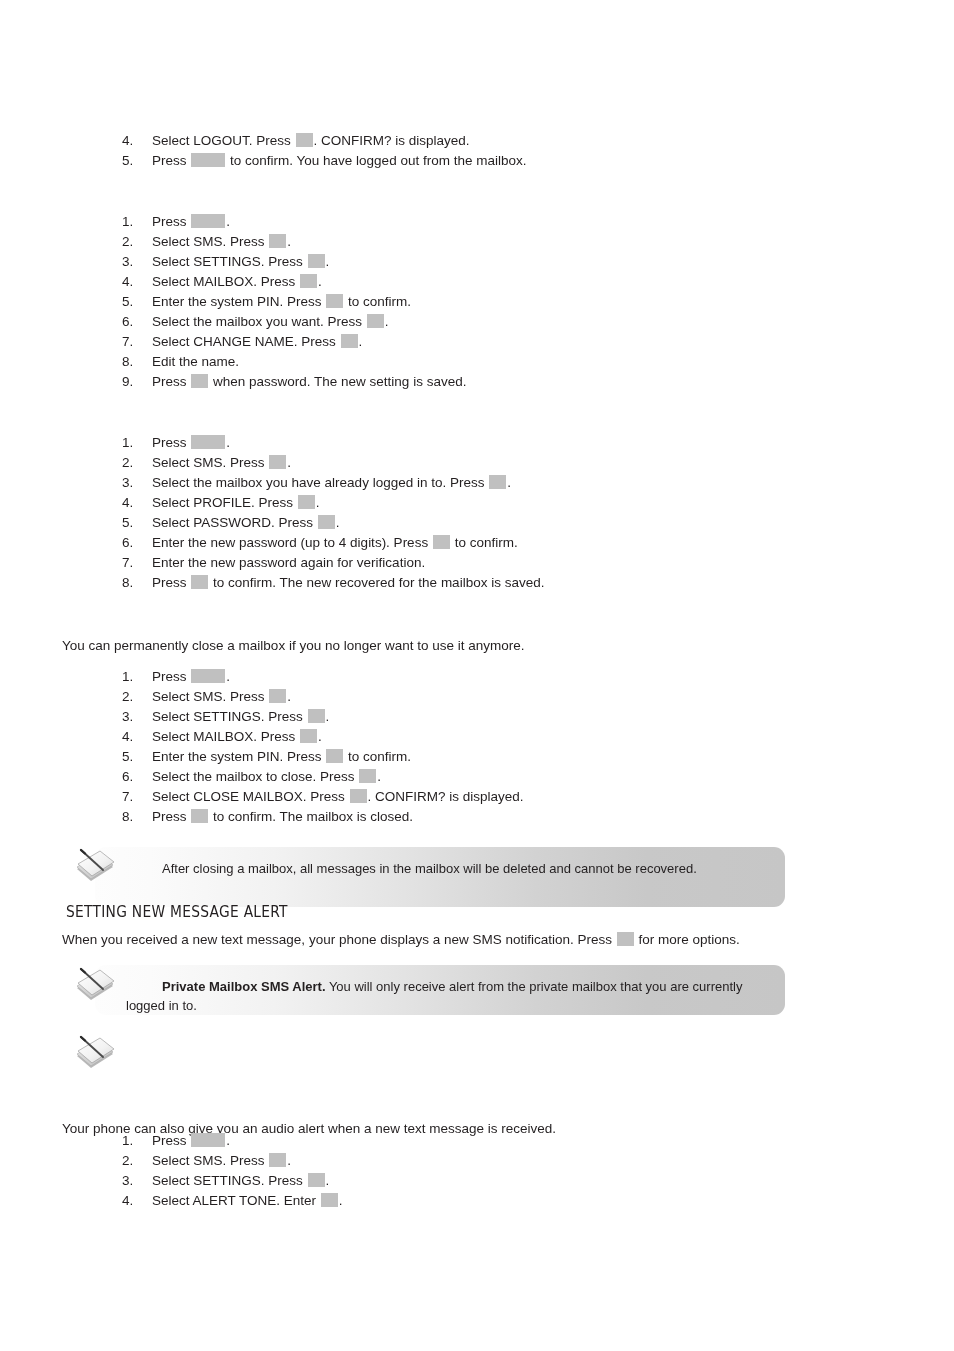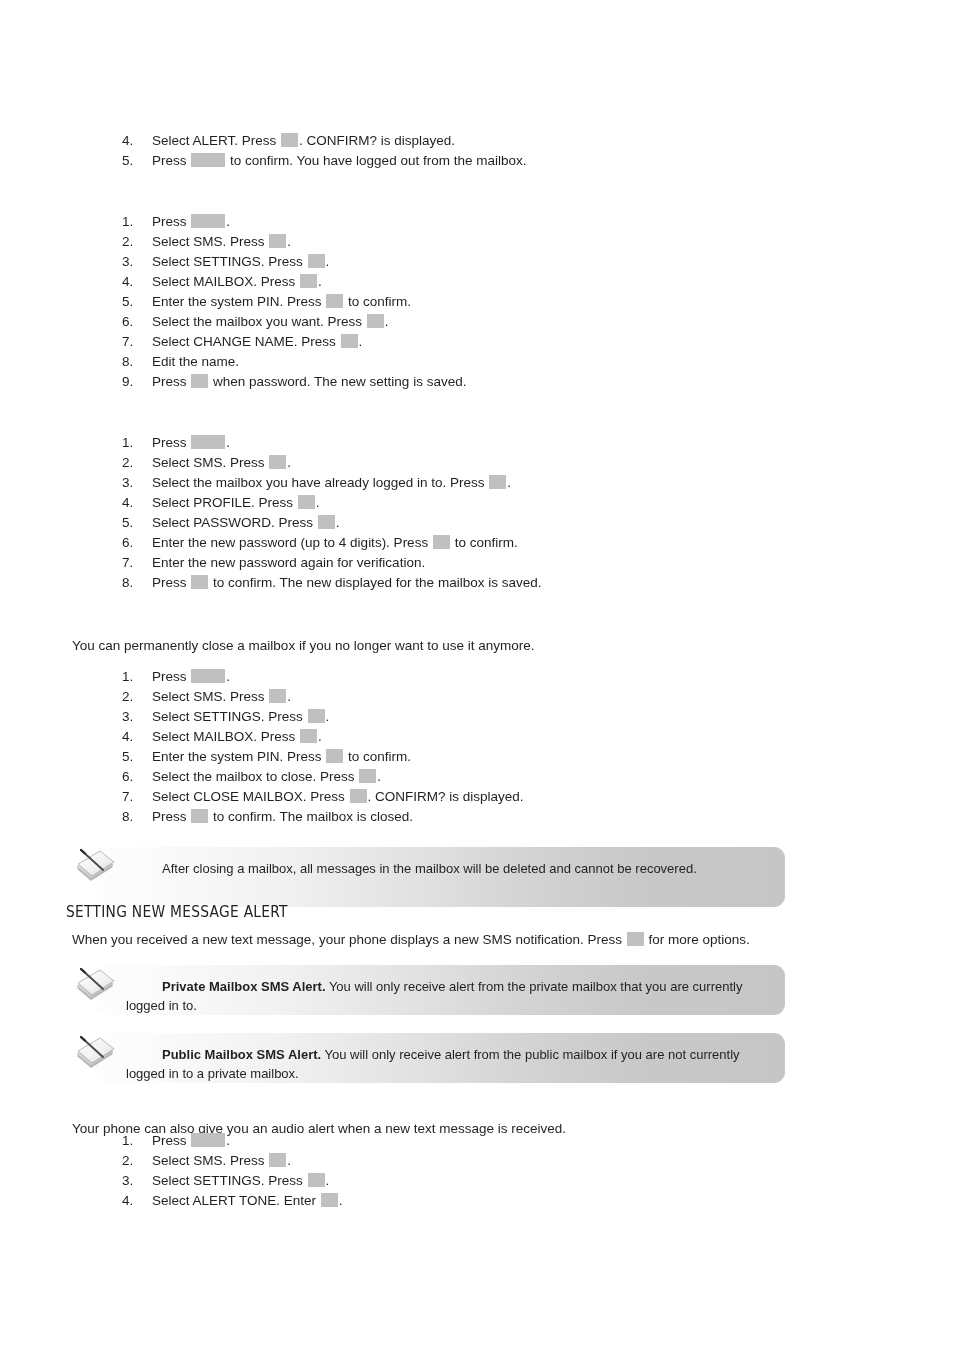--- a/index.html
+++ b/index.html
@@ -19,21 +19,21 @@
   .page {
     position: relative;
     width: 954px;
     height: 1351px;
     overflow: hidden;
   }
 
   
   .body-text {
     position: absolute;
-    left: 72px;
+    left: 62px;
     font-size: 13.5px;
     line-height: 19px;
     color: #231f20;
     white-space: nowrap;
     text-align: right;
   }
 
   
   .proc-list {
     position: absolute;
@@ -128,21 +128,21 @@
     height: 46px;
   }
   .note-icon svg { display: block; }
 </style>
 </head>
 <body>
 
 <div class="page">
 
   <ol class="proc-list" id="list-logout" style="top:131px;">
-      <li><span class="proc-num">4.</span><span>Select ALERT. Press </span><span class="key narrow"></span><span>. CONFIRM? is displayed.</span></li>
+      <li><span class="proc-num">4.</span><span>Select LOGOUT. Press </span><span class="key narrow"></span><span>. CONFIRM? is displayed.</span></li>
       <li><span class="proc-num">5.</span><span>Press </span><span class="key wide"></span><span> to confirm. You have logged out from the mailbox.</span></li>
     </ol>
 
   <ol class="proc-list" id="list-change-name" style="top:212px;">
       <li><span class="proc-num">1.</span><span>Press </span><span class="key wide"></span><span>.</span></li>
       <li><span class="proc-num">2.</span><span>Select SMS. Press </span><span class="key narrow"></span><span>.</span></li>
       <li><span class="proc-num">3.</span><span>Select SETTINGS. Press </span><span class="key narrow"></span><span>.</span></li>
       <li><span class="proc-num">4.</span><span>Select MAILBOX. Press </span><span class="key narrow"></span><span>.</span></li>
       <li><span class="proc-num">5.</span><span>Enter the system PIN. Press </span><span class="key narrow"></span><span> to confirm.</span></li>
       <li><span class="proc-num">6.</span><span>Select the mailbox you want. Press </span><span class="key narrow"></span><span>.</span></li>
@@ -152,21 +152,21 @@
     </ol>
 
   <ol class="proc-list" id="list-change-password" style="top:433px;">
       <li><span class="proc-num">1.</span><span>Press </span><span class="key wide"></span><span>.</span></li>
       <li><span class="proc-num">2.</span><span>Select SMS. Press </span><span class="key narrow"></span><span>.</span></li>
       <li><span class="proc-num">3.</span><span>Select the mailbox you have already logged in to. Press </span><span class="key narrow"></span><span>.</span></li>
       <li><span class="proc-num">4.</span><span>Select PROFILE. Press </span><span class="key narrow"></span><span>.</span></li>
       <li><span class="proc-num">5.</span><span>Select PASSWORD. Press </span><span class="key narrow"></span><span>.</span></li>
       <li><span class="proc-num">6.</span><span>Enter the new password (up to 4 digits). Press </span><span class="key narrow"></span><span> to confirm.</span></li>
       <li><span class="proc-num">7.</span><span>Enter the new password again for verification.</span></li>
-      <li><span class="proc-num">8.</span><span>Press </span><span class="key narrow"></span><span> to confirm. The new displayed for the mailbox is saved.</span></li>
+      <li><span class="proc-num">8.</span><span>Press </span><span class="key narrow"></span><span> to confirm. The new recovered for the mailbox is saved.</span></li>
     </ol>
 
   <div class="body-text" style="top:636px;">You can permanently close a mailbox if you no longer want to use it anymore.</div>
 
   <ol class="proc-list" id="list-close-mailbox" style="top:667px;">
       <li><span class="proc-num">1.</span><span>Press </span><span class="key wide"></span><span>.</span></li>
       <li><span class="proc-num">2.</span><span>Select SMS. Press </span><span class="key narrow"></span><span>.</span></li>
       <li><span class="proc-num">3.</span><span>Select SETTINGS. Press </span><span class="key narrow"></span><span>.</span></li>
       <li><span class="proc-num">4.</span><span>Select MAILBOX. Press </span><span class="key narrow"></span><span>.</span></li>
       <li><span class="proc-num">5.</span><span>Enter the system PIN. Press </span><span class="key narrow"></span><span> to confirm.</span></li>
@@ -218,25 +218,20 @@
   <div class="note-icon" style="top:962px;">
     <svg width="46" height="46" viewBox="0 0 46 46" aria-hidden="true">
       <path d="M5 26 L27 13 L41 24 L19 38 Z" fill="#b9b9b9"></path>
       <path d="M5 24 L27 11 L41 22 L19 36 Z" fill="url(#pg2)" stroke="#a9a9a9" stroke-width="0.6"></path>
       <path d="M6 21 L28 8 L42 19 L20 33 Z" fill="url(#pg1)" stroke="#9e9e9e" stroke-width="0.7"></path>
       <line x1="9" y1="7" x2="31" y2="27" stroke="#4a4a4a" stroke-width="1.9" stroke-linecap="round"></line>
       <line x1="9" y1="7" x2="13" y2="10.5" stroke="#2c2c2c" stroke-width="2.3" stroke-linecap="round"></line>
     </svg>
   </div>
 
-  <div class="note" style="top:1033px; height:50px;">
-    <div class="note-text">
-      <span class="note-indent"></span><span class="lead">Public Mailbox SMS Alert.</span><span> You will only receive alert from the public mailbox if you are not currently logged in to a private mailbox.</span>
-    </div>
-  </div>
   <div class="note-icon" style="top:1030px;">
     <svg width="46" height="46" viewBox="0 0 46 46" aria-hidden="true">
       <path d="M5 26 L27 13 L41 24 L19 38 Z" fill="#b9b9b9"></path>
       <path d="M5 24 L27 11 L41 22 L19 36 Z" fill="url(#pg2)" stroke="#a9a9a9" stroke-width="0.6"></path>
       <path d="M6 21 L28 8 L42 19 L20 33 Z" fill="url(#pg1)" stroke="#9e9e9e" stroke-width="0.7"></path>
       <line x1="9" y1="7" x2="31" y2="27" stroke="#4a4a4a" stroke-width="1.9" stroke-linecap="round"></line>
       <line x1="9" y1="7" x2="13" y2="10.5" stroke="#2c2c2c" stroke-width="2.3" stroke-linecap="round"></line>
     </svg>
   </div>
 

